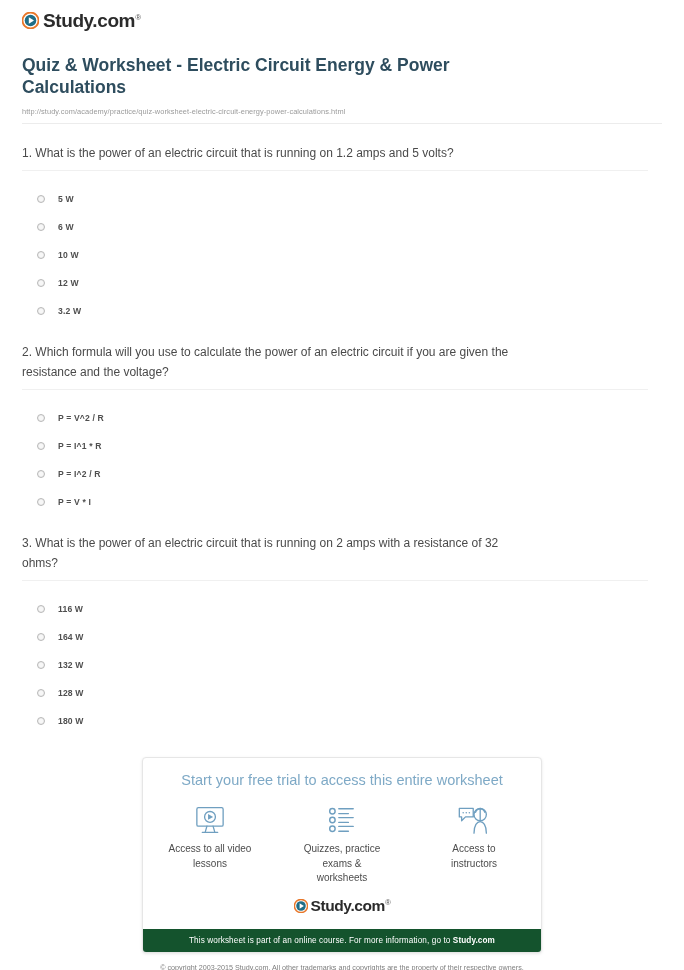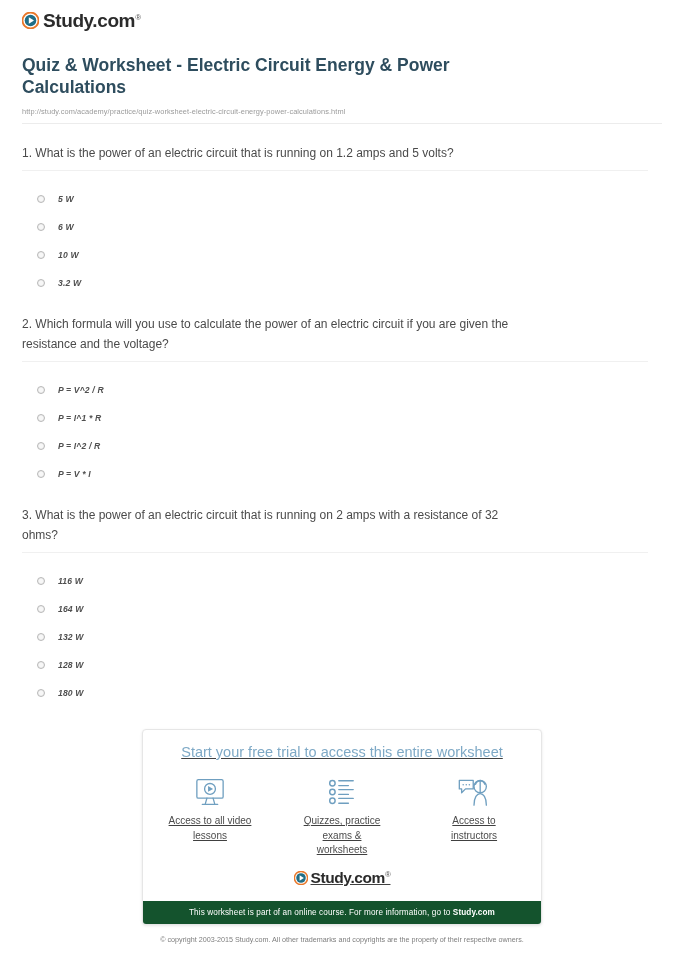--- a/index.html
+++ b/index.html
@@ -114,21 +114,20 @@
     position: relative;
     top: 0px;
   }
   .option-label {
     font-size: 8.6px;
     font-weight: bold;
     color: #4f4f4f;
     margin-left: 13px;
     letter-spacing: 0.15px;
     white-space: nowrap;
-    font-style: italic;
   }
   .q2-spacer { height: 14px; }
   .q3-spacer { height: 14px; }
 
   
   .promo-wrap {
     display: flex;
     justify-content: center;
     margin-top: 22px;
   }
@@ -136,21 +135,20 @@
     width: 400px;
     background: #ffffff;
     border: 1px solid #e6e6e6;
     border-radius: 4px;
     box-shadow: 0 1px 3px rgba(0,0,0,0.10);
     overflow: hidden;
   }
   .promo-inner {
     padding: 14px 14px 6px 14px;
     text-align: center;
-    text-decoration: underline;
   }
   .promo-headline {
     font-size: 14.5px;
     color: #7ea9c6;
     font-weight: normal;
     margin: 0;
     line-height: 1.2;
   }
   .promo-subhead {
     font-size: 8.4px;
@@ -240,20 +238,24 @@
         <span class="radio-mark"></span>
         <span class="option-label">5 W</span>
       </li>
       <li class="option-row">
         <span class="radio-mark"></span>
         <span class="option-label">6 W</span>
       </li>
       <li class="option-row">
         <span class="radio-mark"></span>
         <span class="option-label">10 W</span>
+      </li>
+      <li class="option-row">
+        <span class="radio-mark"></span>
+        <span class="option-label">12 W</span>
       </li>
       <li class="option-row">
         <span class="radio-mark"></span>
         <span class="option-label">3.2 W</span>
       </li>
     </ul>
   </div>
 
   <div class="q2-spacer"></div>
 

